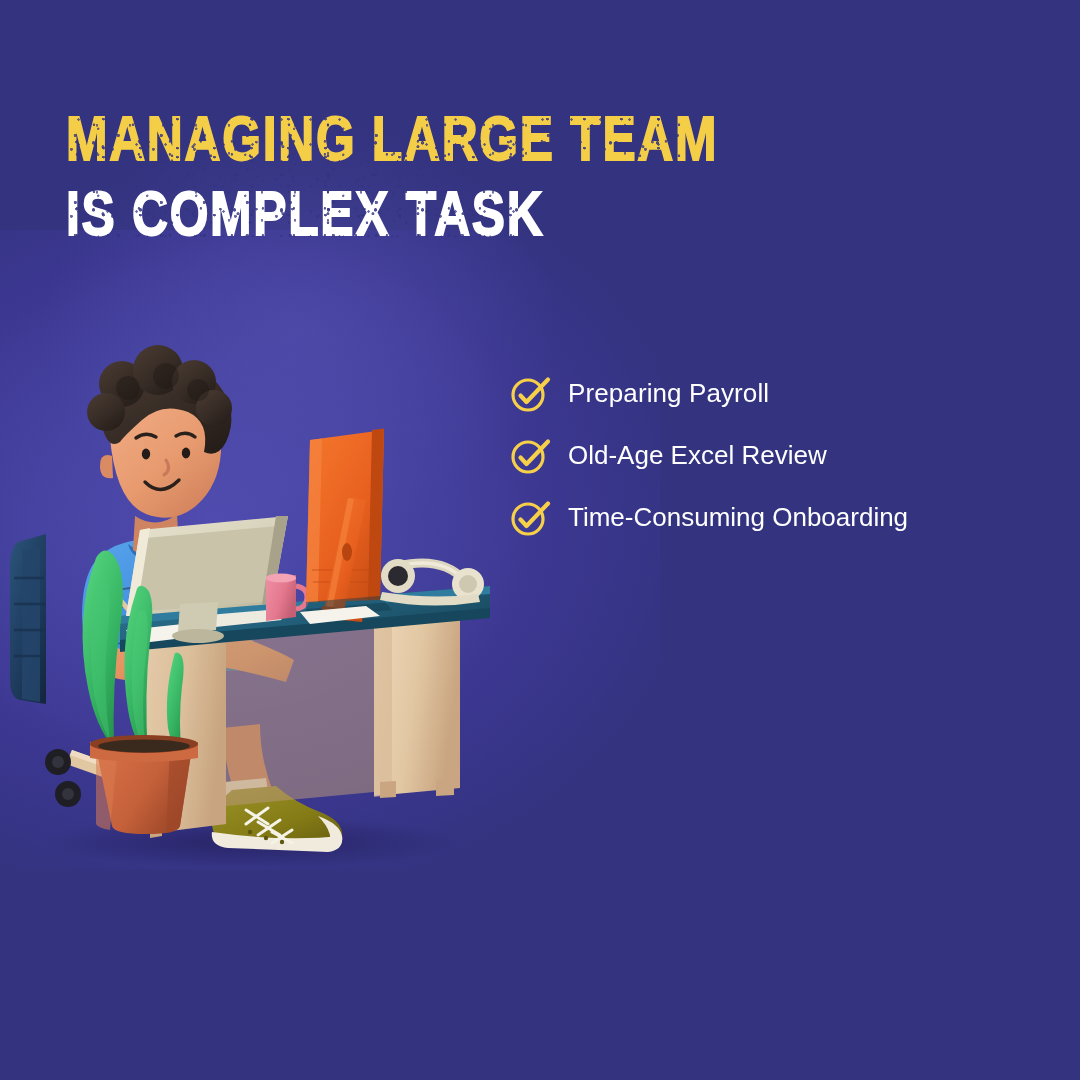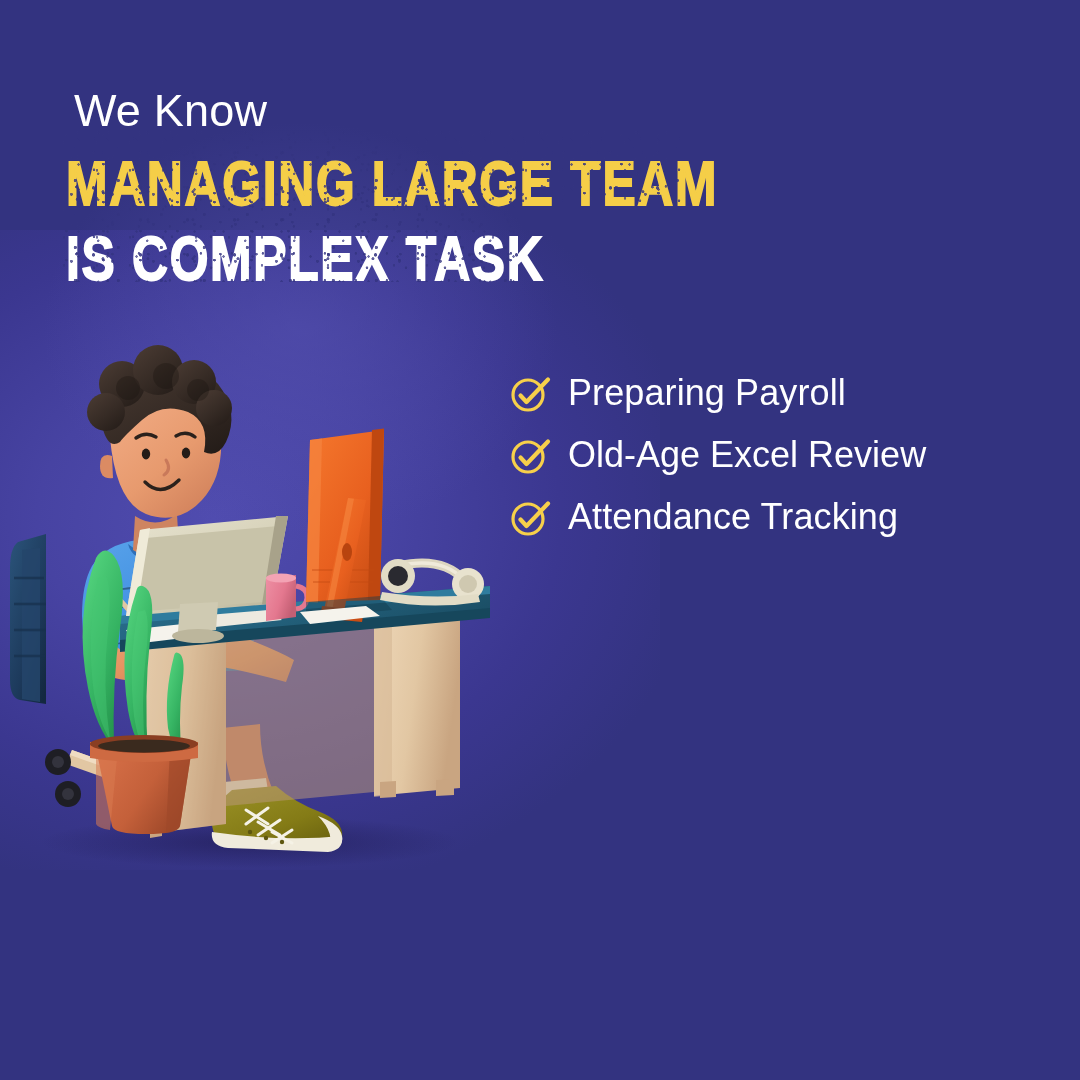--- a/index.html
+++ b/index.html
@@ -82,40 +82,39 @@
   
   #bullet-list {
     position:absolute; left:508px; top:362px; width:560px;
   }
   .bullet-row {
     display:flex; align-items:center;
     height:62px;
   }
   .bullet-row .check-icon { flex:0 0 auto; width:44px; height:44px; margin-right:16px; }
   .bullet-row .label {
-    font-size:36px; font-weight:400; color:#FFFFFF;
+    font-size:26px; font-weight:400; color:#FFFFFF;
     letter-spacing:.1px; white-space:nowrap;
     line-height:1;
   }
   .r2 .label, .r4 .label { letter-spacing:0; }
 
   
   #illustration { position:absolute; left:0px; top:330px; width:500px; height:540px; }
   #illustration svg { display:block; }
 </style>
 </head>
 <body>
 
 <div id="canvas">
 
   <div class="bg-glow"></div>
   <div class="bg-glow2"></div>
 
   <div id="headline">
-    <div class="kicker">We Know</div>
     <div class="grunge-wrap">
       <div class="grunge line2">MANAGING LARGE TEAM</div>
     </div>
     <br>
     <div class="grunge-wrap">
       <div class="grunge line3">IS COMPLEX TASK</div>
     </div>
   </div>
 
   <div id="bullet-list">
@@ -134,30 +133,30 @@
       <span class="check-icon">
         <svg viewBox="0 0 44 44" width="44" height="44">
           <circle cx="20" cy="24" r="15" fill="none" stroke="#F7D04A" stroke-width="3.2"></circle>
           <path d="M12.5 24.5 L18.5 31 L40 8.5" fill="none" stroke="#F7D04A" stroke-width="4.2" stroke-linecap="round" stroke-linejoin="round"></path>
         </svg>
       </span>
       <span class="label">Old-Age Excel Review</span>
     </div>
 
 
-
-    <div class="bullet-row r5">
+    <div class="bullet-row r4">
       <span class="check-icon">
         <svg viewBox="0 0 44 44" width="44" height="44">
           <circle cx="20" cy="24" r="15" fill="none" stroke="#F7D04A" stroke-width="3.2"></circle>
           <path d="M12.5 24.5 L18.5 31 L40 8.5" fill="none" stroke="#F7D04A" stroke-width="4.2" stroke-linecap="round" stroke-linejoin="round"></path>
         </svg>
       </span>
-      <span class="label">Attendance Tracking</span>
+      <span class="label">Time-Consuming Onboarding</span>
     </div>
+
 
 
   </div>
 
   <div id="illustration">
   <svg viewBox="0 0 500 540" width="500" height="540" xmlns="http://www.w3.org/2000/svg">
     <defs>
       <linearGradient id="gSkin" x1="0" y1="0" x2="1" y2="1">
         <stop offset="0%" stop-color="#F0A67E"></stop>
         <stop offset="60%" stop-color="#E4925F"></stop>

